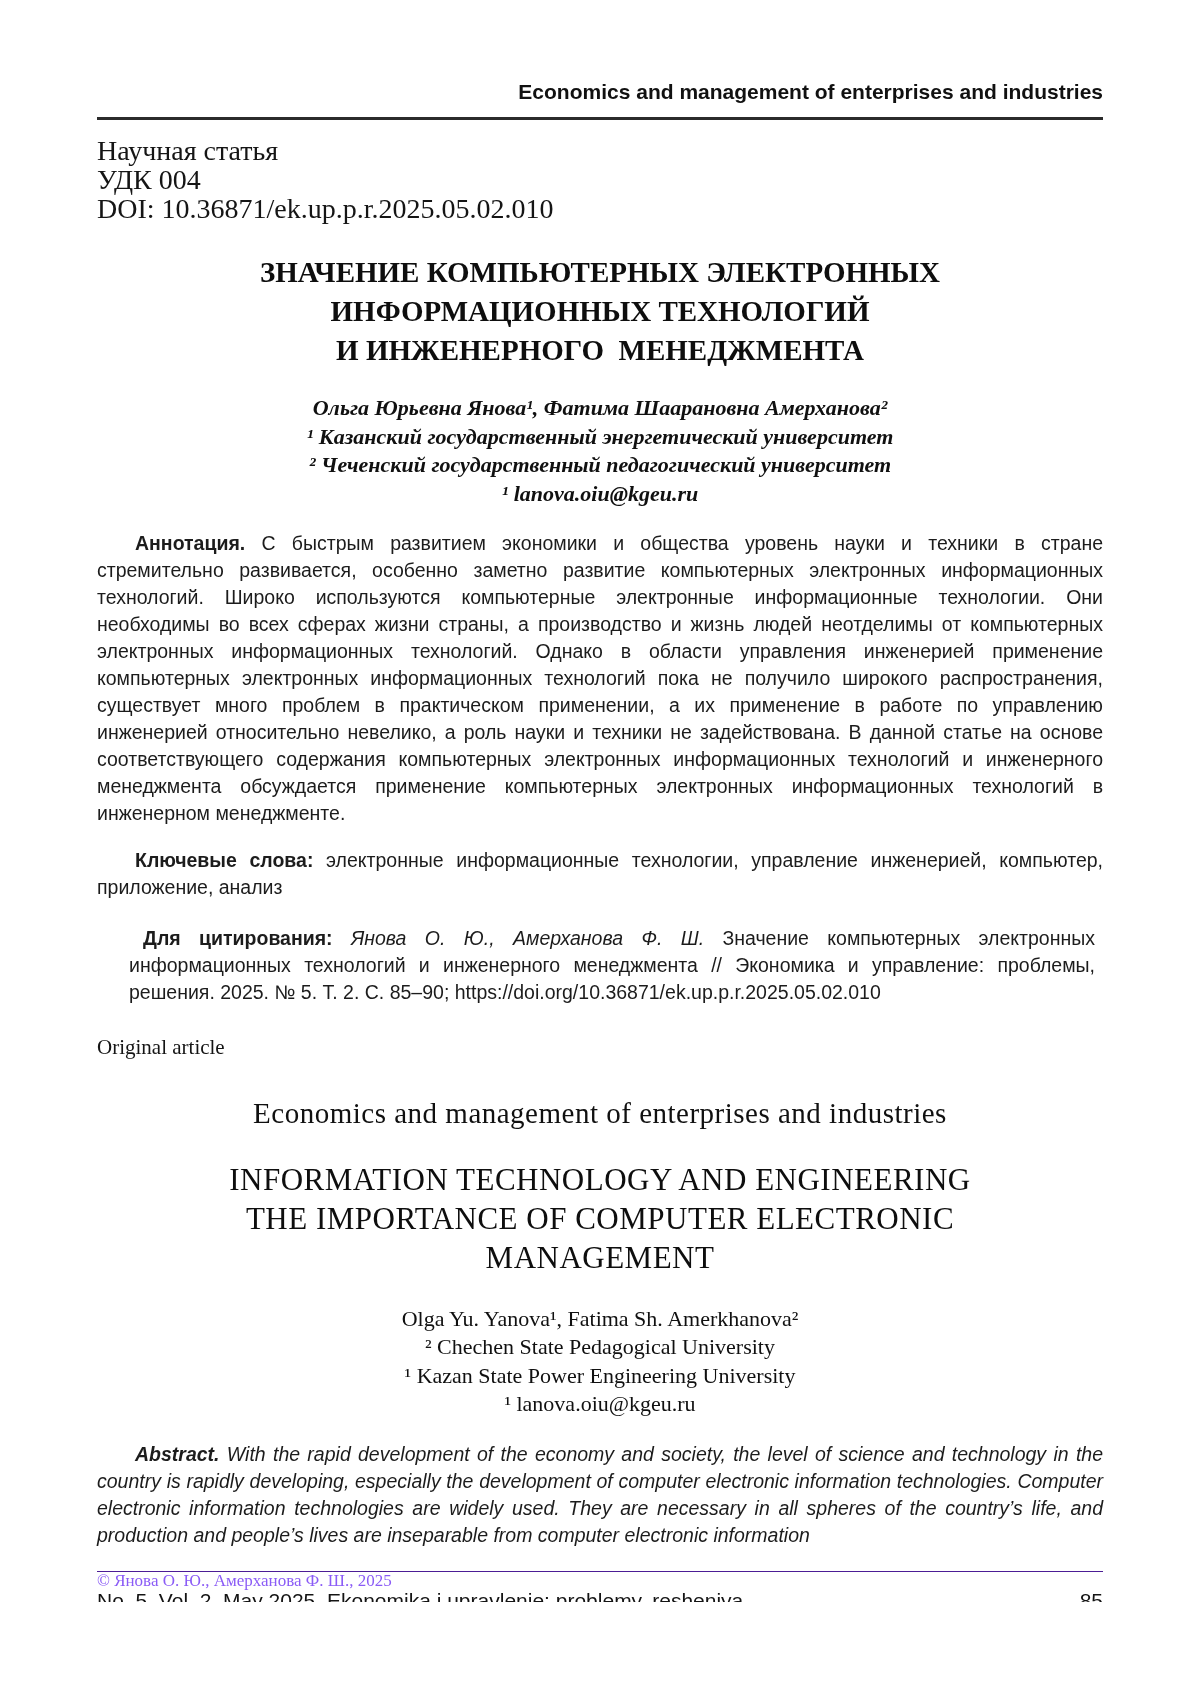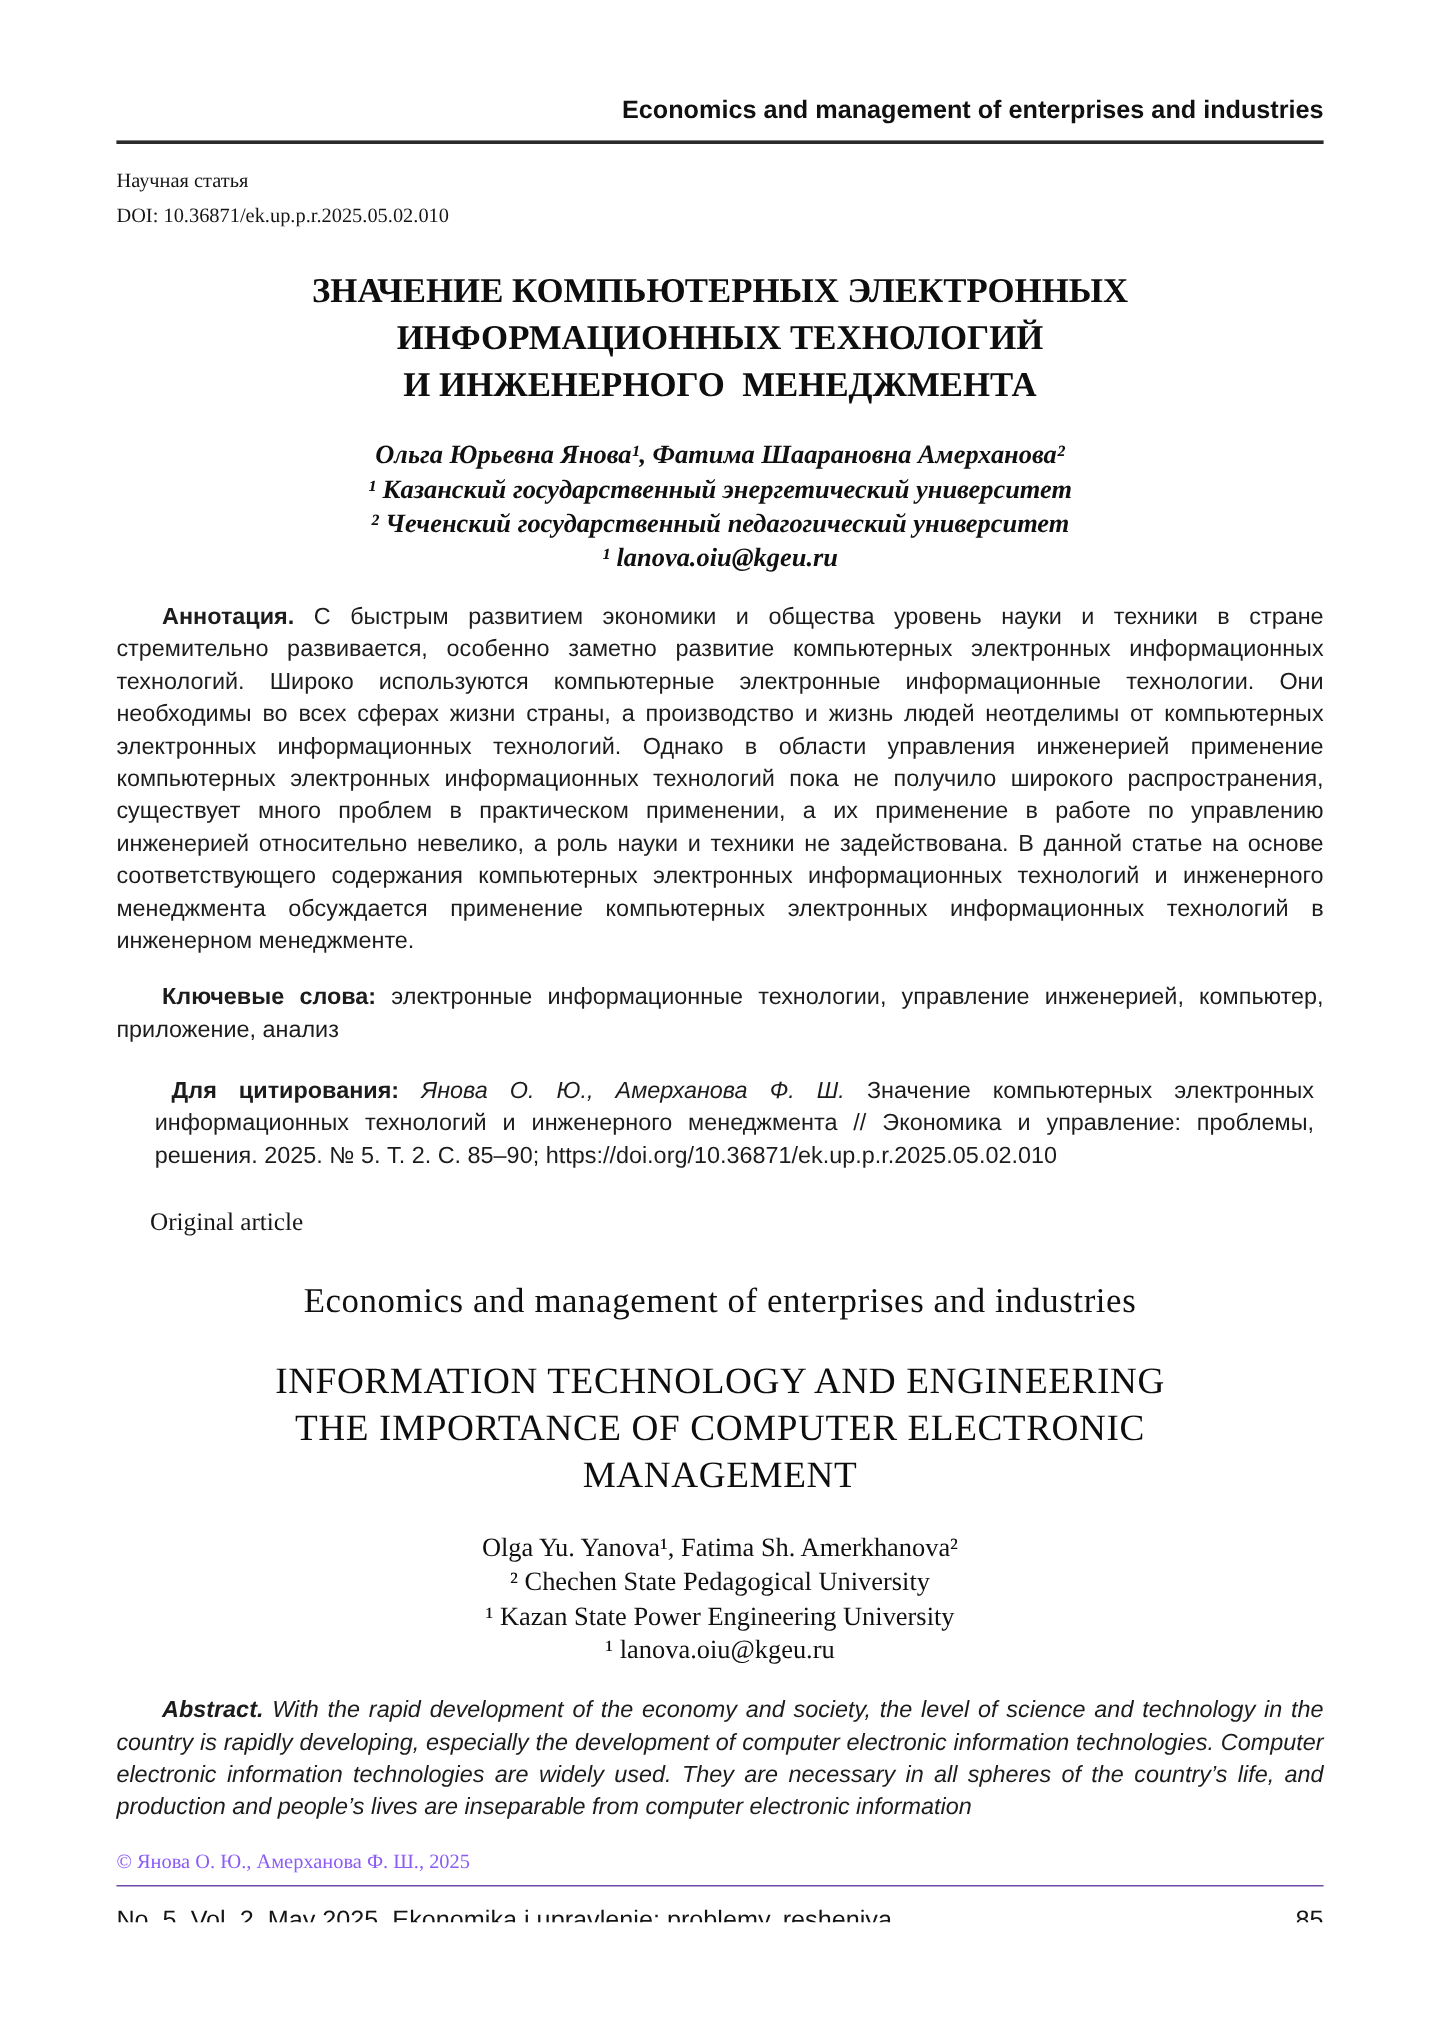--- a/index.html
+++ b/index.html
@@ -24,21 +24,21 @@
   .running-head{
     font-family:"Liberation Sans", sans-serif;
     font-weight:bold;
     font-size:21px;
     line-height:24px;
     color:#111;
   }
   
   .meta{
     margin-top:16px;
-    font-size:17px;
+    font-size:28px;
     line-height:29px;
     color:#151515;
   }
   .meta div{white-space:pre-wrap;}
   
   .ru-title{
     margin-top:30px;
     text-align:center;
     font-weight:bold;
     font-size:29px;
@@ -74,21 +74,20 @@
     margin-left:32px;
     margin-right:8px;
     text-indent:14px;
   }
   
   .orig-article{
     margin-top:28px;
     font-size:21px;
     line-height:26px;
     color:#151515;
-    margin-left:28px;
   }
   .en-section{
     margin-top:36px;
     text-align:center;
     font-size:29px;
     line-height:34px;
     letter-spacing:0.5px;
     color:#101010;
   }
   .en-title{
@@ -135,20 +134,21 @@
 
 <div class="page">
   <div class="content">
 
     <div class="running-head-wrap">
       <span class="running-head">Economics and management of enterprises and industries</span>
     </div>
 
     <div class="meta">
       <div>Научная статья</div>
+      <div>УДК 004</div>
       <div>DOI: 10.36871/ek.up.p.r.2025.05.02.010</div>
     </div>
 
     <div class="ru-title">
       <div>ЗНАЧЕНИЕ КОМПЬЮТЕРНЫХ ЭЛЕКТРОННЫХ</div>
       <div>ИНФОРМАЦИОННЫХ ТЕХНОЛОГИЙ</div>
       <div>И ИНЖЕНЕРНОГО  МЕНЕДЖМЕНТА</div>
     </div>
 
     <div class="ru-authors">

